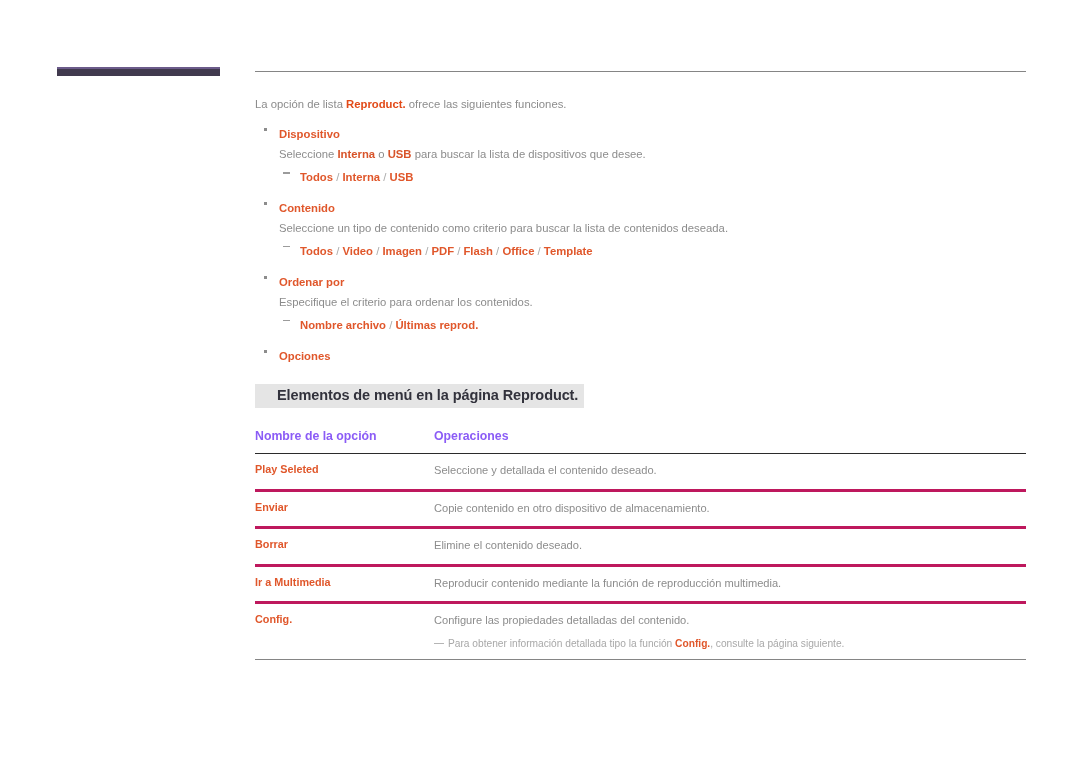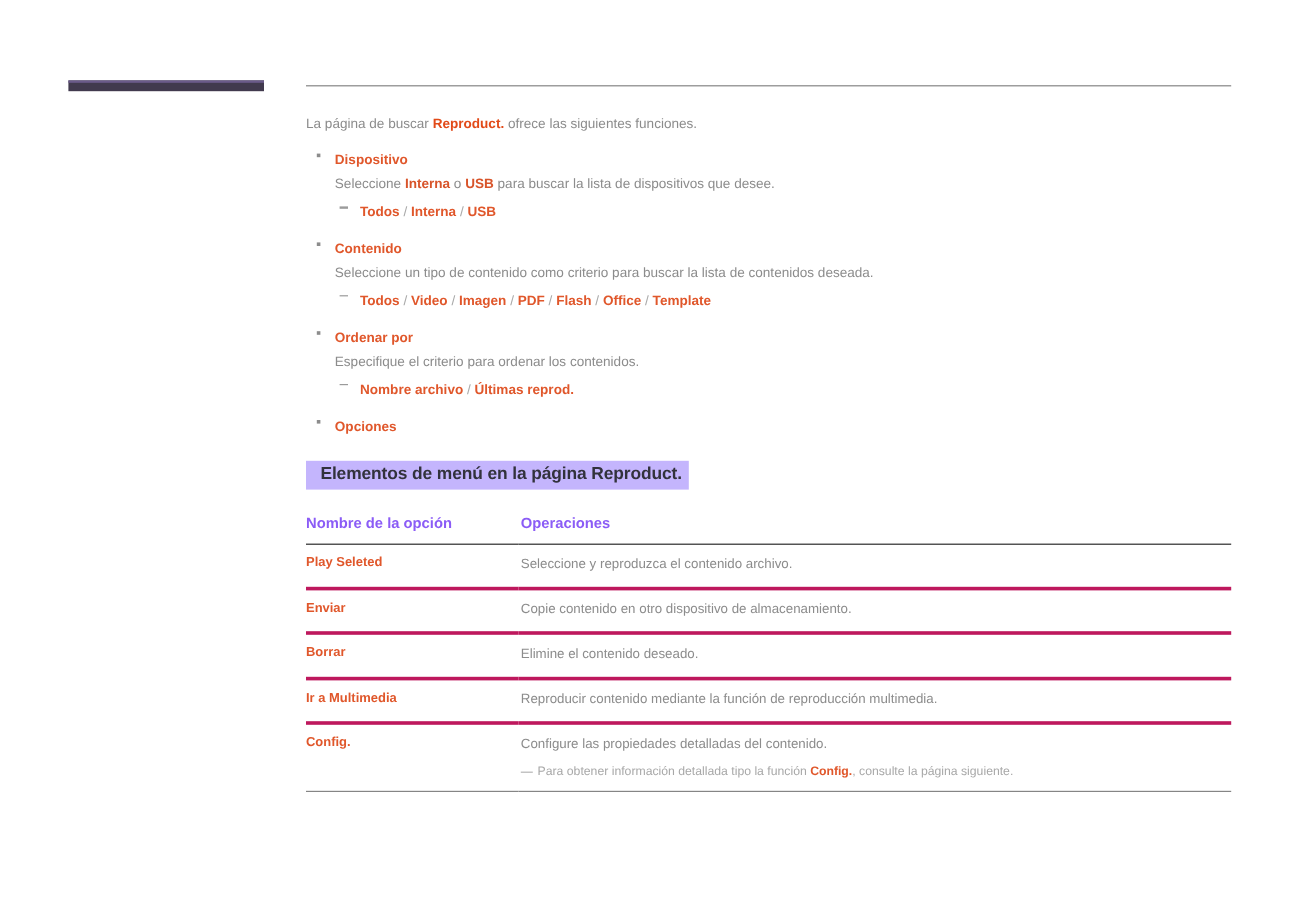--- a/index.html
+++ b/index.html
@@ -133,25 +133,25 @@
     font-weight: normal;
   }
 
   
   .section-heading-wrap {
     margin-top: 17px;
     margin-bottom: 21px;
   }
   .section-heading {
     display: inline-block;
-    background: #c4b5fd;
+    background: #e5e5e5;
     color: #32323c;
     font-size: 14.5px;
     font-weight: bold;
-    padding: 3px 6px 4px 12px;
+    padding: 3px 6px 4px 22px;
     letter-spacing: -0.1px;
     line-height: 1.15;
   }
 
   
   table.menu-table {
     width: 771px;
     border-collapse: collapse;
     table-layout: fixed;
   }
@@ -219,21 +219,21 @@
 
 <div class="header-deco">
   <div class="purple-bar"></div>
   <div class="top-rule"></div>
 </div>
 
 <div class="content">
 
 
   <p class="intro">
-    <span>La página de buscar </span><span class="em-orange">Reproduct.</span><span> ofrece las siguientes funciones.</span>
+    <span>La opción de lista </span><span class="em-orange">Reproduct.</span><span> ofrece las siguientes funciones.</span>
   </p>
 
   <ul class="bullet-list" id="bullet-list">
       <li class="bullet-item">
         <div class="bullet-row"><span class="bullet-dot"></span><span class="bullet-label">Dispositivo</span></div>
         <div class="bullet-desc"><span>Seleccione </span><span class="em-orange-mid">Interna</span><span> o </span><span class="em-orange-mid">USB</span><span> para buscar la lista de dispositivos que desee.</span></div>
         <div class="sub-row"><span class="sub-dash"></span><span class="sub-text"><span>Todos</span><span class="sep"> / </span><span>Interna</span><span class="sep"> / </span><span>USB</span></span></div>
       </li>
       <li class="bullet-item">
         <div class="bullet-row"><span class="bullet-dot"></span><span class="bullet-label">Contenido</span></div>
@@ -262,21 +262,21 @@
     <thead>
       <tr>
         <th class="col-name">Nombre de la opción</th>
         <th class="col-ops">Operaciones</th>
       </tr>
     </thead>
     <tbody id="table-body">
         <tr>
           <td class="opt-name">Play Seleted</td>
           <td class="opt-desc">
-            <div>Seleccione y reproduzca el contenido archivo.</div>
+            <div>Seleccione y detallada el contenido deseado.</div>
           </td>
         </tr>
         <tr>
           <td class="opt-name">Enviar</td>
           <td class="opt-desc">
             <div>Copie contenido en otro dispositivo de almacenamiento.</div>
           </td>
         </tr>
         <tr>
           <td class="opt-name">Borrar</td>

